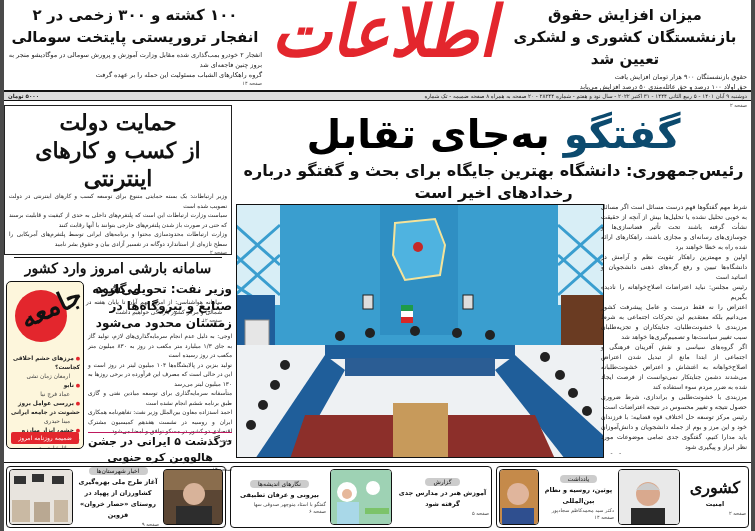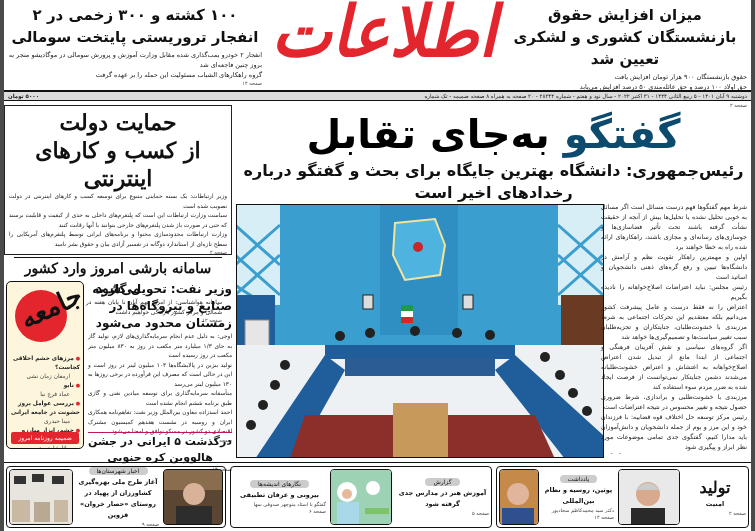--- a/index.html
+++ b/index.html
@@ -261,21 +261,21 @@
     <div class="card">
       <span class="tag">نگارهای اندیشه‌ها</span>
       <div>بیرونی و عرفان تطبیقی</div>
       <div class="small">گفتگو با استاد منوچهر صدوقی سها</div>
       <div class="small">صفحه ۶</div>
     </div>
   </div>
 
   <div class="strip strip-r">
     <div class="card" style="flex:0 0 62px;">
-      <div style="font-family:'DejaVu Serif',serif; font-size:16px; line-height:22px;">تولید</div>
+      <div style="font-family:'DejaVu Serif',serif; font-size:16px; line-height:22px;">کشوری</div>
       <div>امنیت</div>
       <div class="small">صفحه ۲</div>
     </div>
     <div class="thumb" style="width:62px;">
       <svg width="62" height="56">
           <rect width="62" height="56" fill="#e9e9e9"></rect>
           <circle cx="31" cy="24" r="12" fill="#d9a98e"></circle>
           <path d="M19 20 Q31 6 43 20" fill="#ccc"></path>
           <rect x="14" y="38" width="34" height="18" fill="#2a2a2a"></rect>
         </svg>

